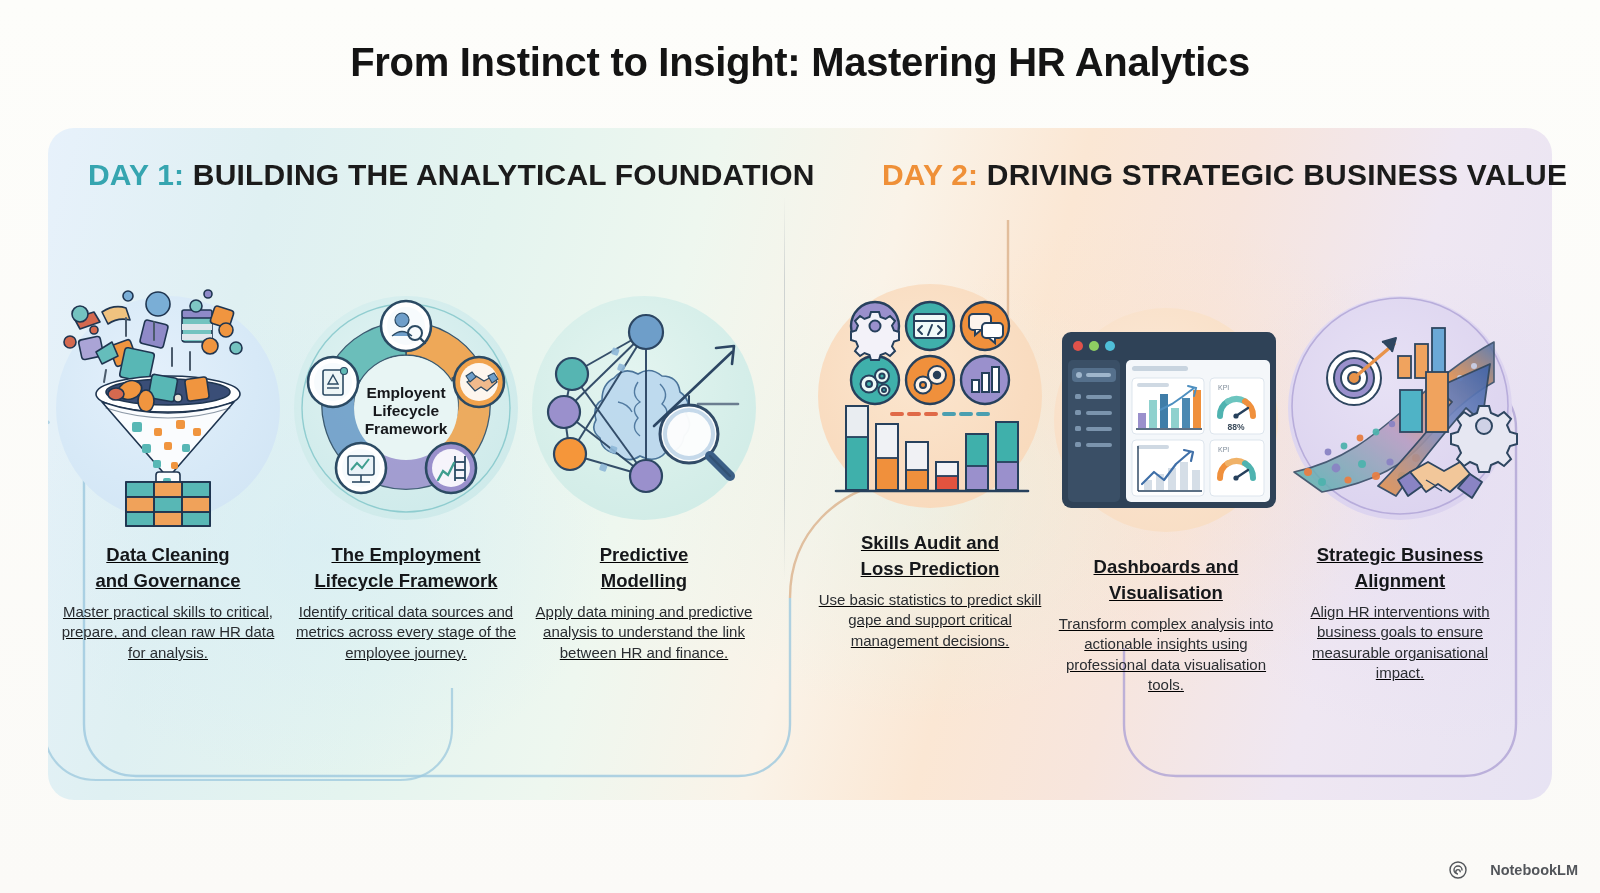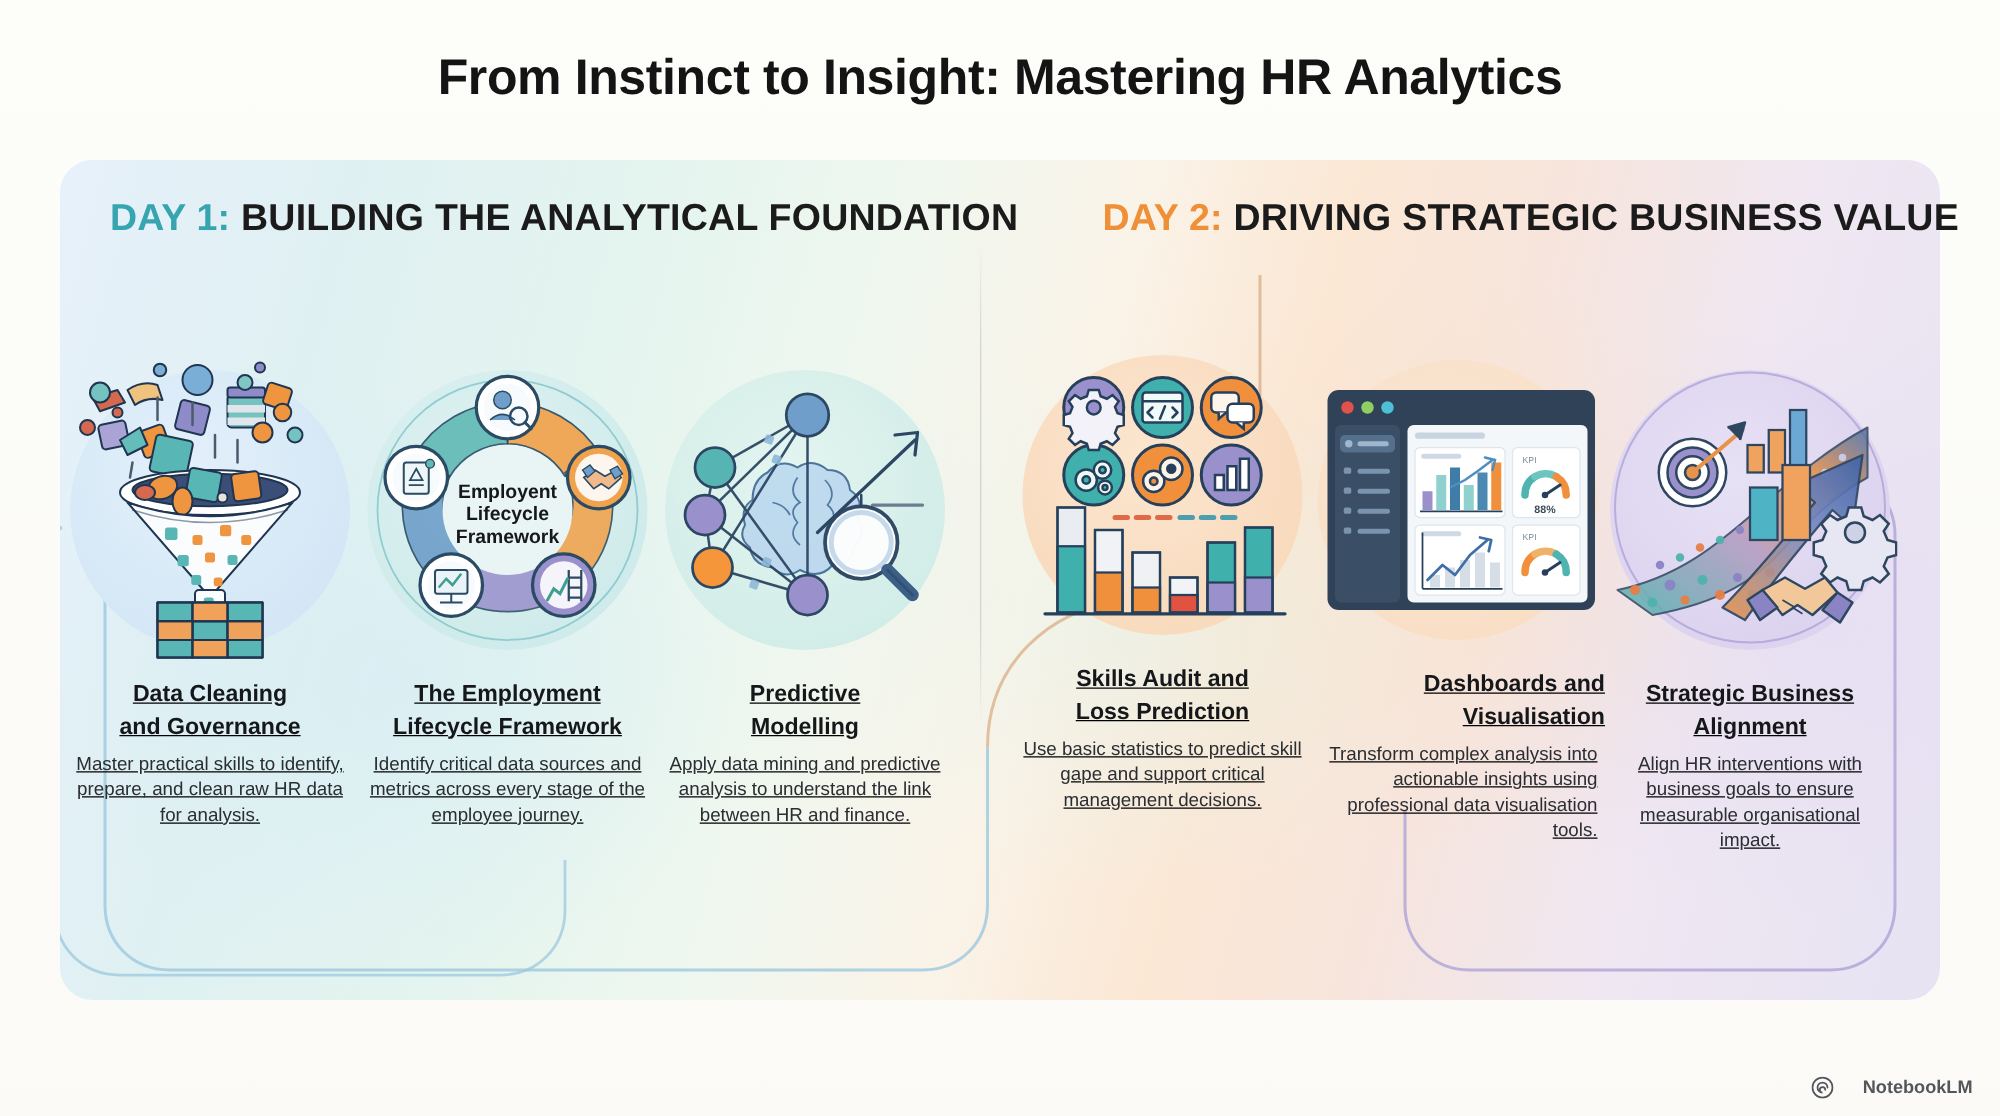--- a/index.html
+++ b/index.html
@@ -122,21 +122,21 @@
     font-size: 15px;
     color: #2a2d31;
     line-height: 1.36;
     padding: 0 6px;
   }
 
   #card-0 { left: 50px;  top: 286px; }
   #card-1 { left: 288px; top: 286px; }
   #card-2 { left: 526px; top: 286px; }
   #card-3 { left: 812px; top: 274px; }
-  #card-4 { left: 1048px;top: 278px; text-align: right; }
+  #card-4 { left: 1048px;top: 298px; }
   #card-5 { left: 1282px;top: 286px; }
 
   .disc-blue   { background: radial-gradient(circle at 42% 36%, #e4f0fb 0%, #d7e9f7 55%, #cfe3f3 100%); }
   .disc-teal   { background: radial-gradient(circle at 44% 38%, #e2f4f3 0%, #d2ecec 60%, #cae8e8 100%); }
   .disc-mint   { background: radial-gradient(circle at 44% 38%, #e4f5f0 0%, #d5eee9 60%, #cdeae4 100%); }
   .disc-peach  { background: radial-gradient(circle at 44% 38%, #fbe6cf 0%, #f9dcc0 60%, #f8d8b8 100%); }
   .disc-cream  { background: radial-gradient(circle at 44% 38%, #fbe9d8 0%, #f9e0c8 60%, #f7dcc2 100%); }
   .disc-lilac  { background: radial-gradient(circle at 44% 38%, #e7e1f5 0%, #ded6f0 60%, #d8cfee 100%); }
 
   .art svg { position: absolute; left: 0; top: 0; }
@@ -279,21 +279,21 @@
               <line x1="76" y1="211" x2="160" y2="211"></line>
               <line x1="76" y1="226" x2="160" y2="226"></line>
             </g>
           </g>
         </svg>
       </div>
       <div class="card-title">
         <div>Data Cleaning</div>
         <div>and Governance</div>
       </div>
-      <div class="card-desc">Master practical skills to identify, prepare, and clean raw HR data for analysis.</div>
+      <div class="card-desc">Master practical skills to critical, prepare, and clean raw HR data for analysis.</div>
     </div>
 
     <div class="card" id="card-1">
       <div class="art">
         <div class="art-disc disc-teal"></div>
         <svg width="236" height="244" viewBox="0 0 236 244">
           <circle cx="118" cy="122" r="104" fill="none" stroke="#63b8bc" stroke-width="1.4" opacity=".6"></circle>
 
           <g stroke="#2b4a63" stroke-width="1.3" stroke-linejoin="round">
             <path d="M118 36 a86 86 0 0 1 74 42 l-28 17 a54 54 0 0 0 -46 -26 z" fill="#f0a24c" opacity=".92"></path>

